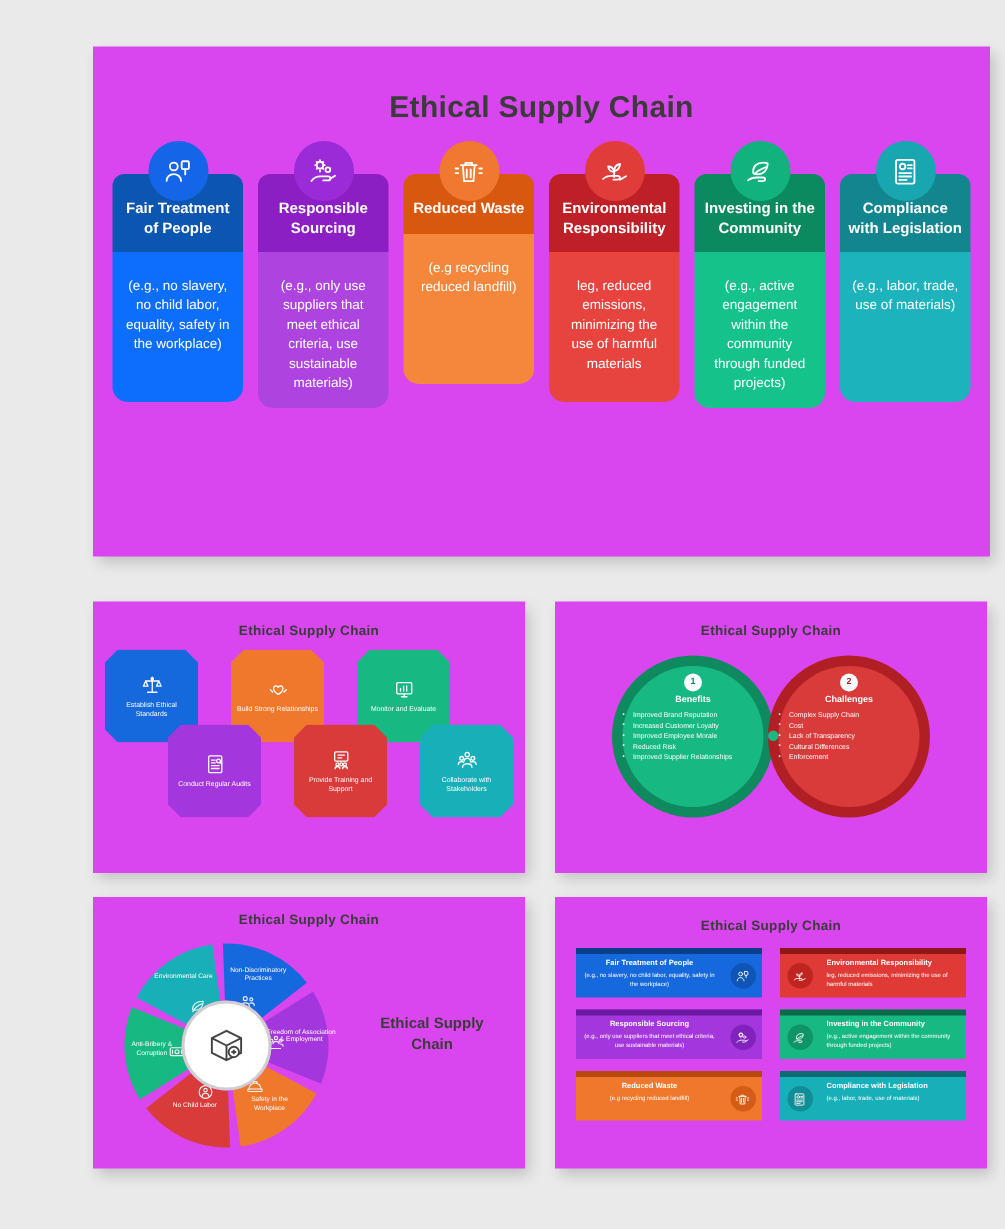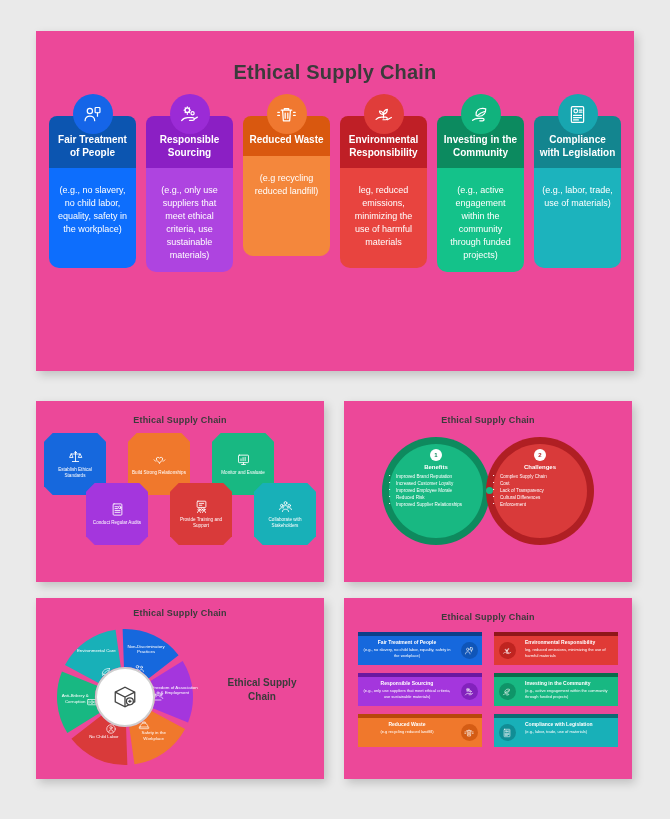--- a/index.html
+++ b/index.html
@@ -6,22 +6,23 @@
   html, body {
     width: 670px; height: 819px;
     background: #eaeaea;
     font-family: "Liberation Sans", sans-serif;
     overflow: hidden;
   }
   .page { position: relative; width: 670px; height: 819px; }
 
   .slide {
     position: absolute;
-    background: #ec4899;
+    background: #d946ef;
     box-shadow: 3px 4px 9px rgba(0,0,0,0.18);
+    margin-left: 26px;
   }
   #slide-main   { left: 36px;  top: 31px;  width: 598px; height: 340px; }
   #slide-hex    { left: 36px;  top: 401px; width: 288px; height: 181px; }
   #slide-circ   { left: 344px; top: 401px; width: 288px; height: 181px; }
   #slide-wheel  { left: 36px;  top: 598px; width: 288px; height: 181px; }
   #slide-bars   { left: 344px; top: 598px; width: 288px; height: 181px; }
 
   .slide-title {
     text-align: center;
     font-weight: bold;

